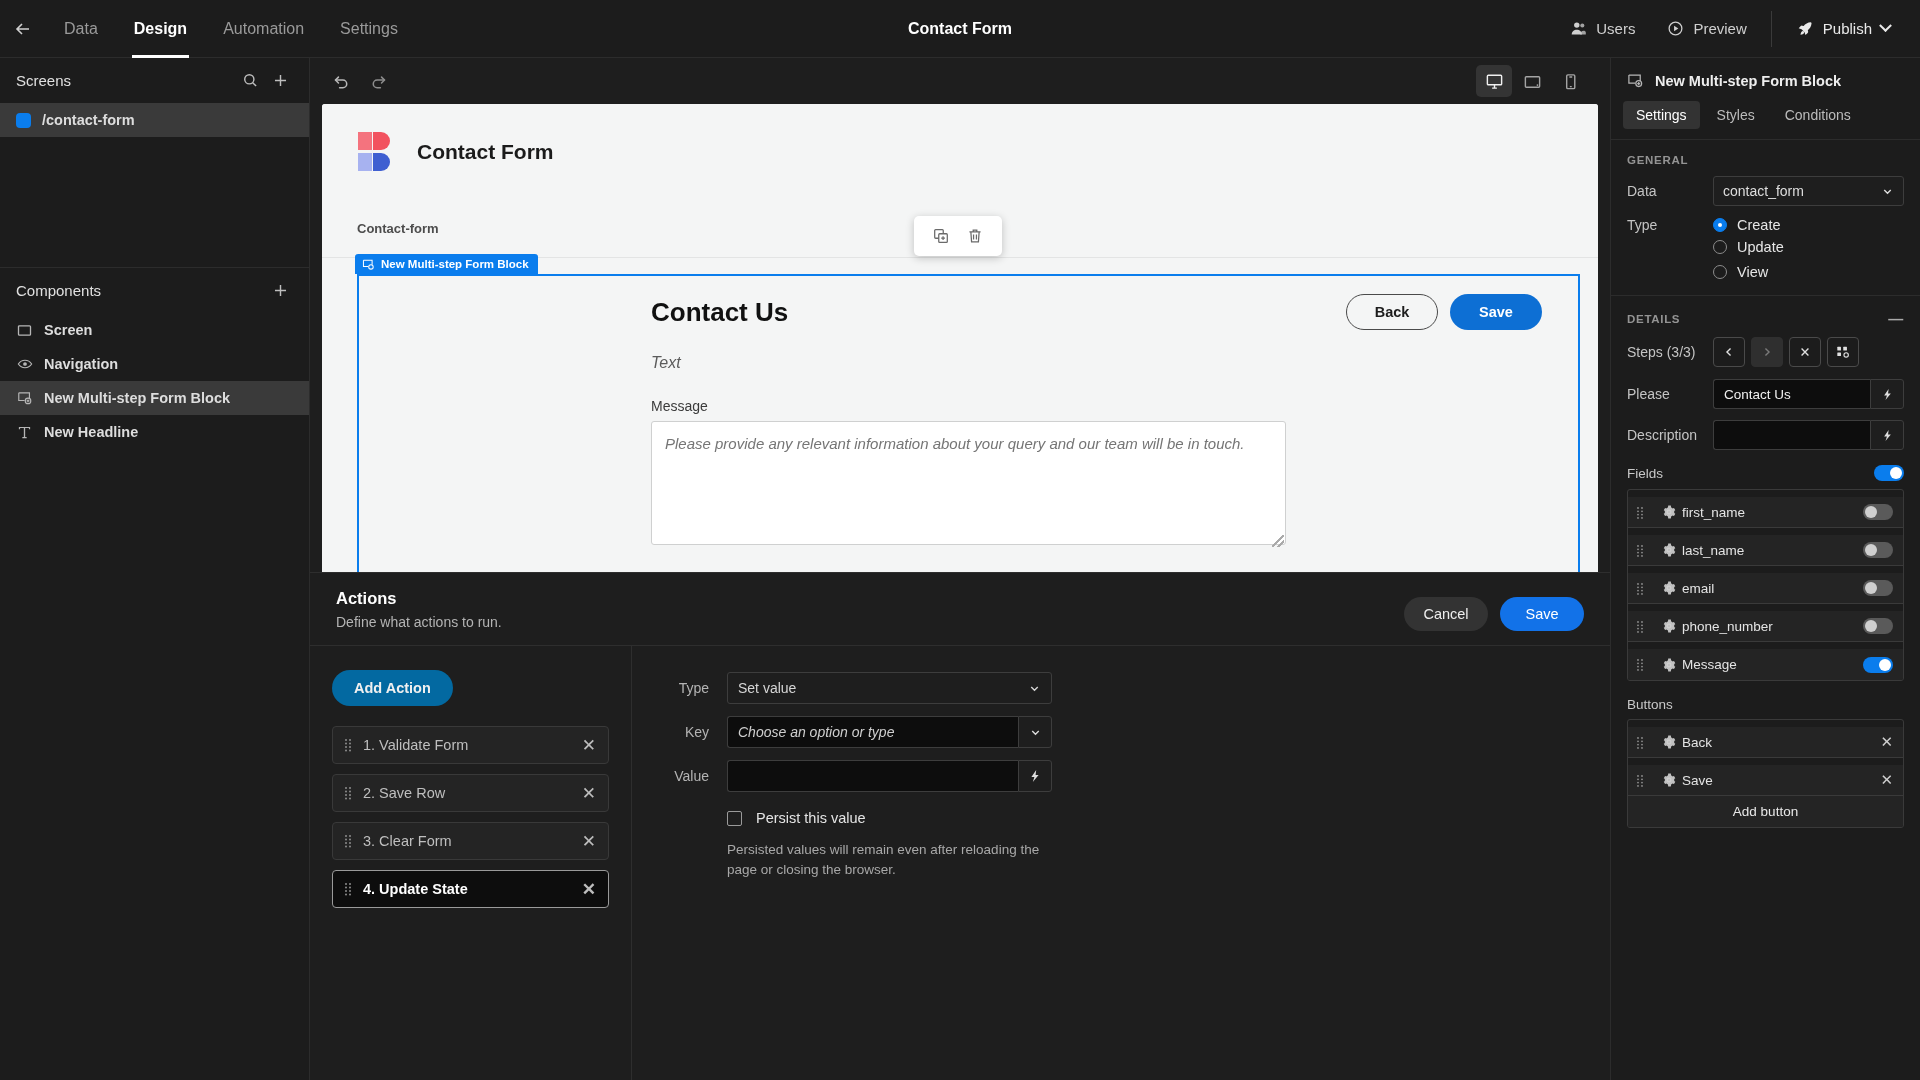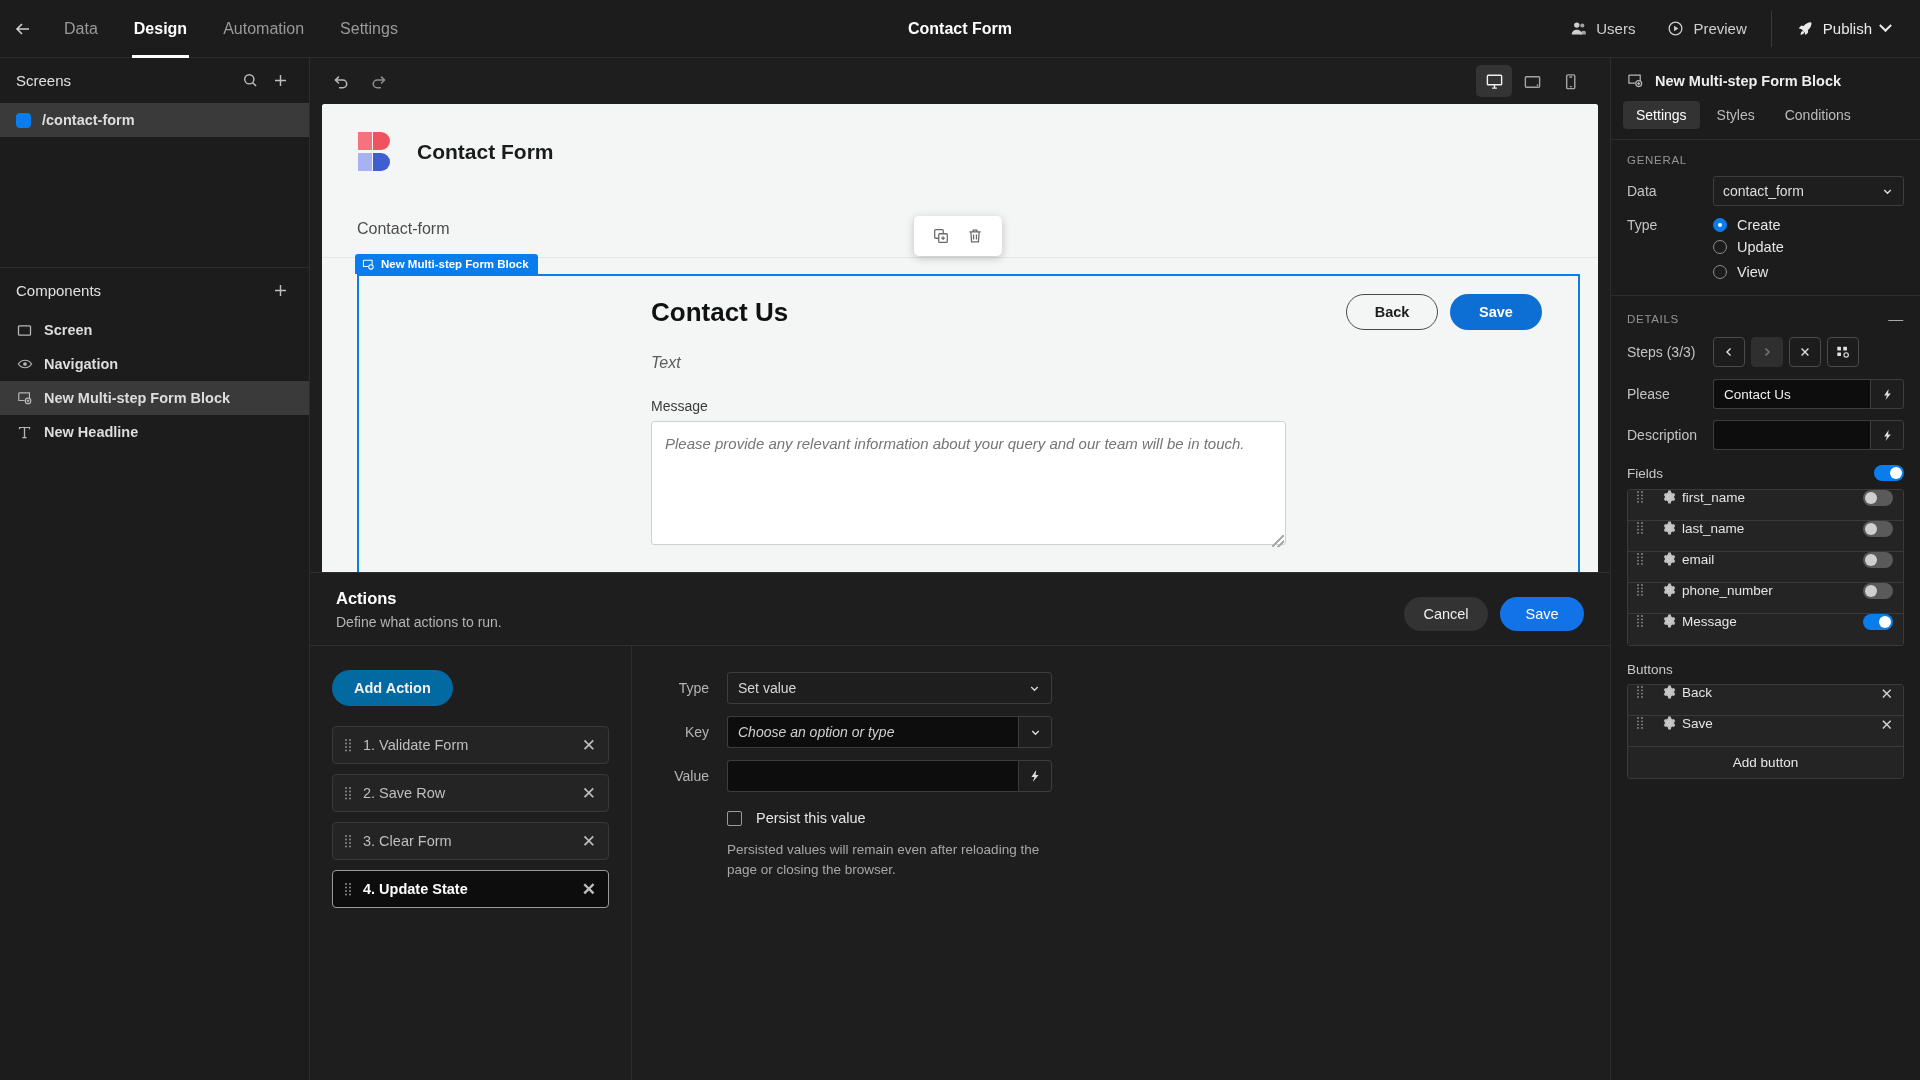--- a/index.html
+++ b/index.html
@@ -118,23 +118,24 @@
   .preview-head {
     height: 96px; display: flex; align-items: center; padding: 0 35px; gap: 18px;
     background: #f4f5f5;
   }
   .logo-grid { width: 42px; height: 42px; position: relative; }
   .logo-grid svg { display: block; }
   .preview-title { font-size: 21px; font-weight: bold; color: #1b1b1b; }
 
   .nav-row {
     height: 58px; display: flex; align-items: center; padding: 0 35px;
-    font-size: 16px; color: #4c4c4c; position: relative;
+    font-size: 13px; color: #4c4c4c; position: relative;
     background: #f4f5f5;
     border-bottom: 1px solid #e3e4e4;
+    font-weight: bold;
   }
   .float-tools {
     position: absolute; right: 596px; top: 16px;
     background: #fff; border-radius: 5px;
     box-shadow: 0 2px 9px rgba(0,0,0,.22);
     height: 40px; display: flex; align-items: center; gap: 4px; padding: 0 12px;
   }
   .float-tools .ft { width: 30px; height: 30px; display:flex; align-items:center; justify-content:center;
                      color:#6a6a6a; cursor:pointer; }
 
@@ -258,21 +259,21 @@
   .rightbar {
     width: 310px; min-width: 310px;
     background: #1c1c1c; border-left: 1px solid #2c2c2c;
     display: flex; flex-direction: column; overflow: hidden;
   }
   .rb-head { display: flex; align-items: center; gap: 11px; padding: 14px 16px 12px 16px; }
   .rb-head-title { font-size: 14.5px; font-weight: bold; color: #eee; }
   .rb-tabs { display: flex; gap: 4px; padding: 0 12px 10px 12px; border-bottom: 1px solid #2c2c2c;}
   .rb-tab { padding: 6px 13px; border-radius: 4px; font-size: 14px; color: #bcbcbc; cursor: pointer;}
   .rb-tab.active { background: #333; color: #fff; }
-  .rb-sec-title { font-size: 11.5px; letter-spacing: .7px; color: #949494; padding: 14px 16px 10px 16px; display:flex; align-items:center;}
+  .rb-sec-title { font-size: 11.5px; letter-spacing: .7px; color: #949494; padding: 14px 16px 10px 16px; display:flex; align-items:center;font-weight:bold;}
   .rb-sec-title .mi { margin-left: auto; color: #aaa; cursor: pointer; font-size: 15px;}
   .rb-row { display: flex; align-items: center; padding: 0 16px 11px 16px; }
   .rb-lbl { width: 86px; font-size: 14px; color: #c4c4c4; }
   .rb-ctl { flex: 1; }
   .rb-select {
     height: 30px; border: 1px solid #3d3d3d; border-radius: 3px; background: #1e1e1e;
     display: flex; align-items: center; padding: 0 9px; font-size: 14px; color: #dedede; cursor: pointer;
   }
   .rb-select .cv { margin-left: auto; }
   .radio-row { display: flex; align-items: center; gap: 10px; padding: 0 16px 9px 102px; cursor: pointer; }
@@ -297,23 +298,23 @@
   .toggle {
     margin-left: auto; width: 30px; height: 16px; border-radius: 8px; background: #5a5a5a;
     position: relative; cursor: pointer;
   }
   .toggle:after { content:""; position:absolute; top:2px; left:2px; width:12px; height:12px; border-radius:50%; background:#cfcfcf;}
   .toggle.on { background: #0a7ded; }
   .toggle.on:after { left: 16px; background:#fff; }
 
   .list-box { margin: 0 16px; border: 1px solid #3a3a3a; border-radius: 3px; overflow: hidden; }
   .list-row {
-    height: 31px; display: flex; gap: 6px;
+    height: 31px; display: flex; align-items: center; gap: 6px;
     padding: 0 10px 0 8px; font-size: 13.5px; color: #e4e4e4;
-    border-bottom: 1px solid #3a3a3a; background: #242424; cursor: pointer;
+    border-bottom: 1px solid #3a3a3a; background: #242424; cursor: pointer; margin-top: 7px;
   }
   .list-row:last-child { border-bottom: none; }
   .list-row .gear { color: #cfcfcf; display:flex; }
   .list-row .rx { margin-left: auto; color: #cfcfcf; font-size: 15px; cursor: pointer; }
   .add-btn-row {
     height: 31px; display: flex; align-items: center; justify-content: center;
     font-size: 13.5px; color: #e8e8e8; background: #242424; cursor: pointer;
   }
   .buttons-lbl { font-size: 13.5px; color: #c8c8c8; padding: 16px 16px 7px 16px; }
   svg { display: block; }

